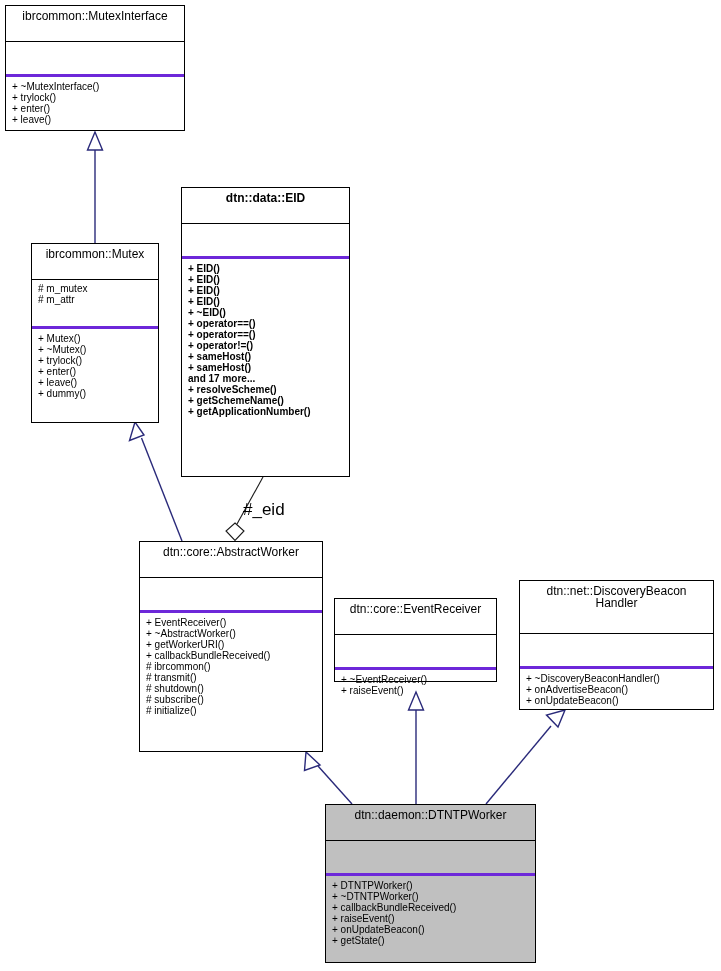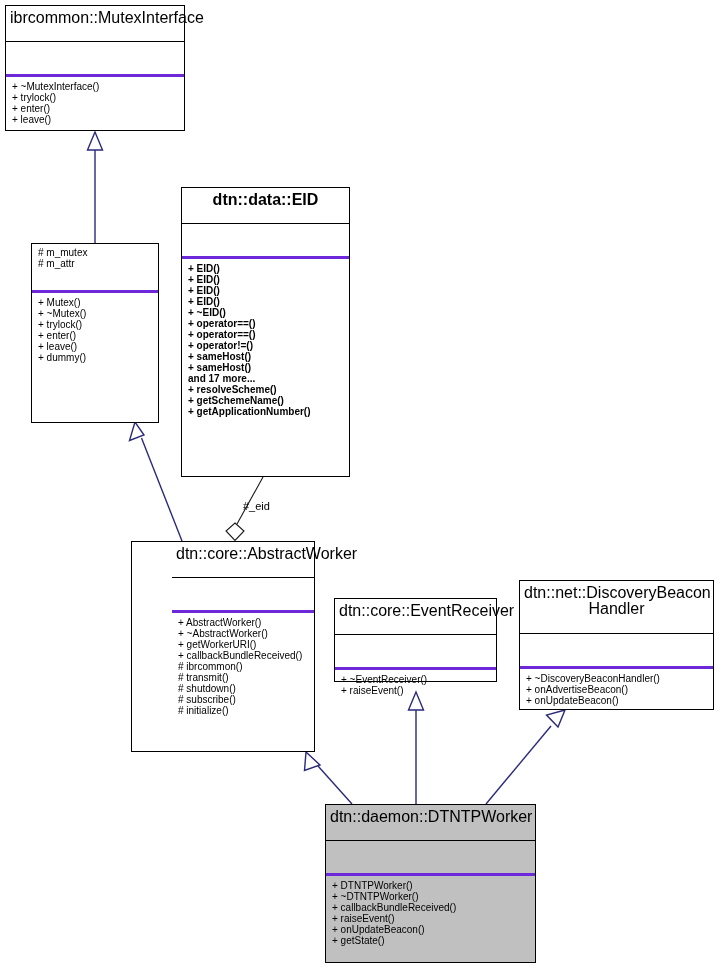--- a/index.html
+++ b/index.html
@@ -26,39 +26,39 @@
     line-height: 1.0;
   }
   .uml-class.highlight {
     background: #c0c0c0;
   }
   .uml-title {
     text-align: center;
     padding: 4px 4px 5px 4px;
     border-bottom: 1px solid #000000;
     white-space: pre-line;
-    font-size: 16px;
+    font-size: 12px;
   }
   .uml-attrs {
     border-bottom: 3px solid #6d28d9;
     padding: 3px 5px 3px 6px;
     min-height: 10px;
   }
   .uml-ops {
     padding: 4px 5px 4px 6px;
   }
   .uml-row {
     white-space: pre;
     padding: 0.5px 0;
     font-size: 10px;
   }
   .edge-label {
     position: absolute;
     font-family: "Liberation Sans", sans-serif;
-    font-size: 11px;
+    font-size: 17px;
     color: #000000;
     white-space: pre;
   }
   svg.connectors {
     position: absolute;
     left: 0;
     top: 0;
     width: 721px;
     height: 971px;
     pointer-events: none;
@@ -127,20 +127,21 @@
     <div class="uml-attrs" style="height:26px;"></div>
     <div class="uml-ops">
       <div class="uml-row">+ ~MutexInterface()</div>
       <div class="uml-row">+ trylock()</div>
       <div class="uml-row">+ enter()</div>
       <div class="uml-row">+ leave()</div>
     </div>
   </div>
 
   <div class="uml-class" style="left:31px; top:243px; width:128px; height:180px;">
+    <div class="uml-title" style="height:26px;">ibrcommon::Mutex</div>
     <div class="uml-attrs" style="height:40px;">
       <div class="uml-row"># m_mutex</div>
       <div class="uml-row"># m_attr</div>
     </div>
     <div class="uml-ops">
       <div class="uml-row">+ Mutex()</div>
       <div class="uml-row">+ ~Mutex()</div>
       <div class="uml-row">+ trylock()</div>
       <div class="uml-row">+ enter()</div>
       <div class="uml-row">+ leave()</div>
@@ -164,25 +165,25 @@
       <div class="uml-row">+ sameHost()</div>
       <div class="uml-row">and 17 more...</div>
       <div class="uml-row">+ resolveScheme()</div>
       <div class="uml-row">+ getSchemeName()</div>
       <div class="uml-row">+ getApplicationNumber()</div>
     </div>
   </div>
 
   <div class="edge-label" style="left:243px; top:500px;">#_eid</div>
 
-  <div class="uml-class" style="left:131px; top:541px; width:184px; height:211px;padding-left:40px;">
+  <div class="uml-class" style="left:139px; top:541px; width:184px; height:211px;">
     <div class="uml-title" style="height:26px;">dtn::core::AbstractWorker</div>
     <div class="uml-attrs" style="height:26px;"></div>
     <div class="uml-ops">
-      <div class="uml-row">+ AbstractWorker()</div>
+      <div class="uml-row">+ EventReceiver()</div>
       <div class="uml-row">+ ~AbstractWorker()</div>
       <div class="uml-row">+ getWorkerURI()</div>
       <div class="uml-row">+ callbackBundleReceived()</div>
       <div class="uml-row"># ibrcommon()</div>
       <div class="uml-row"># transmit()</div>
       <div class="uml-row"># shutdown()</div>
       <div class="uml-row"># subscribe()</div>
       <div class="uml-row"># initialize()</div>
     </div>
   </div>

